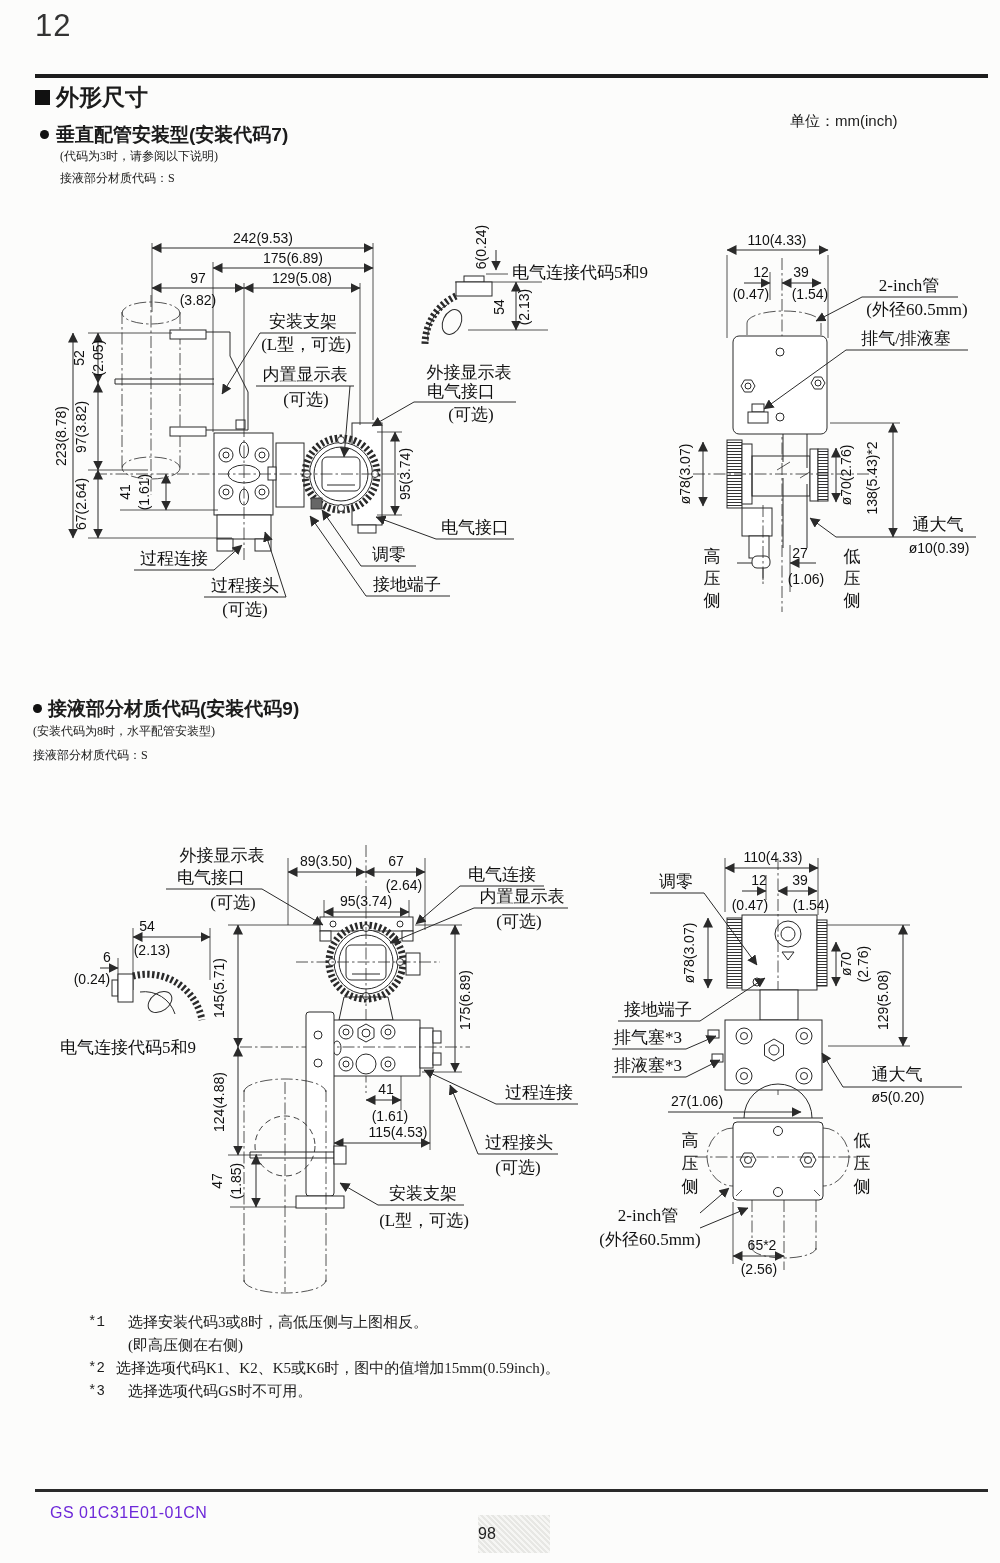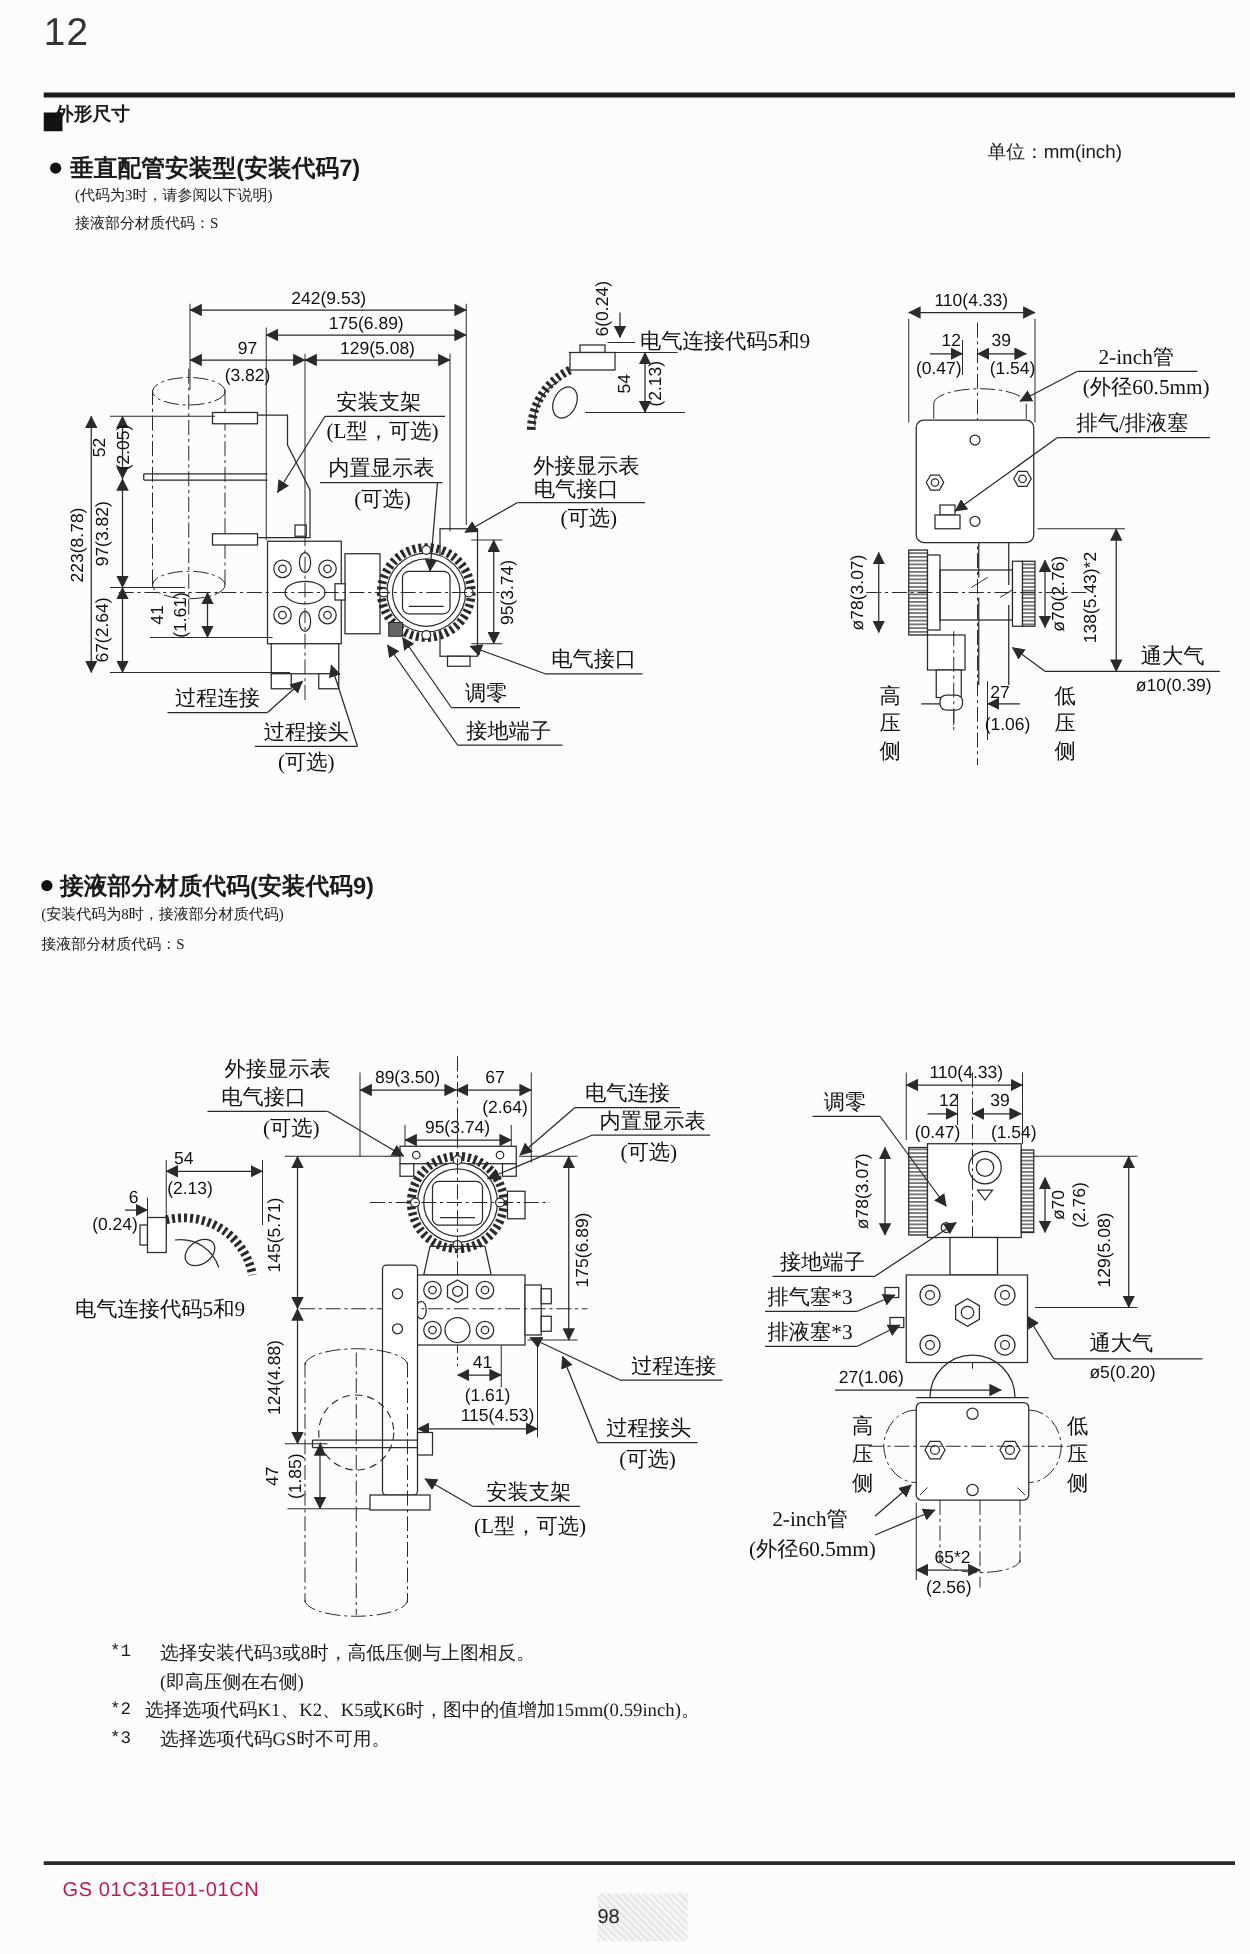--- a/index.html
+++ b/index.html
@@ -3,32 +3,32 @@
 <meta charset="utf-8">
 <style>
   html,body{margin:0;padding:0;}
   body{width:1000px;height:1563px;position:relative;background:#fcfcfb;color:#1b1b1b;
        font-family:"Liberation Sans",sans-serif;overflow:hidden;}
   .abs{position:absolute;}
   .pageno{left:35px;top:8px;font-size:31px;color:#333;letter-spacing:1px;}
   .toprule{left:35px;top:74px;width:953px;height:4px;background:#1d1d1d;}
   .botrule{left:35px;top:1489px;width:953px;height:3px;background:#2a2a2a;}
   .hmark{left:35px;top:90px;width:15px;height:15px;background:#111;}
-  .heading{left:44px;top:82px;font-size:15px;font-weight:700;font-family:"Liberation Sans",sans-serif;}
+  .heading{left:56px;top:82px;font-size:23px;font-weight:700;font-family:"Liberation Sans",sans-serif;}
   .unit{left:790px;top:112px;font-size:15px;font-family:Liberation Sans, sans-serif;}
   .bullet{width:9px;height:9px;border-radius:50%;background:#111;}
   .b1{left:40px;top:130px;} .b2{left:33px;top:704px;}
   .stitle{font-size:19px;font-weight:700;font-family:"Liberation Sans",sans-serif;}
   .st1{left:56px;top:122px;} .st2{left:48px;top:696px;}
   .note{font-size:12px;font-family:"Liberation Serif",serif;}
   .n1a{left:60px;top:148px;} .n1b{left:60px;top:170px;}
   .n2a{left:33px;top:723px;} .n2b{left:33px;top:747px;}
   .fn{font-size:15px;font-family:"Liberation Serif",serif;}
   .fnm{font-family:"Liberation Mono",monospace;font-size:14px;}
-  .footcode{left:50px;top:1504px;font-size:16px;color:#be185d;letter-spacing:0.5px;}
+  .footcode{left:50px;top:1504px;font-size:16px;color:#6d28d9;letter-spacing:0.5px;}
   .pagebadge{left:478px;top:1515px;width:72px;height:38px;line-height:38px;
      font-size:16px;color:#222;
      background-image:repeating-linear-gradient(45deg,#e7e7e4 0 2px,#f6f6f4 2px 4px);}
   svg{position:absolute;left:0;}
   .s{stroke:#2a2a2a;stroke-width:1;fill:none;}
   .sf{stroke:#2a2a2a;stroke-width:1;fill:#fff;}
   .thin{stroke:#2a2a2a;stroke-width:0.8;fill:none;}
   .cl{stroke:#2a2a2a;stroke-width:0.8;fill:none;stroke-dasharray:12 3 2.5 3;}
   .hd{stroke:#2a2a2a;stroke-width:0.9;fill:none;stroke-dasharray:6 4;}
   .kn{stroke:#2a2a2a;stroke-width:7;fill:none;stroke-dasharray:2.4 2.4;}
@@ -46,21 +46,21 @@
 <div class="abs heading">外形尺寸</div>
 <div class="abs unit">单位：mm(inch)</div>
 
 <div class="abs bullet b1"></div>
 <div class="abs stitle st1">垂直配管安装型(安装代码7)</div>
 <div class="abs note n1a">(代码为3时，请参阅以下说明)</div>
 <div class="abs note n1b">接液部分材质代码：S</div>
 
 <div class="abs bullet b2"></div>
 <div class="abs stitle st2">接液部分材质代码(安装代码9)</div>
-<div class="abs note n2a">(安装代码为8时，接液部分材质代码)</div>
+<div class="abs note n2a">(安装代码为8时，水平配管安装型)</div>
 <div class="abs note n2b">接液部分材质代码：S</div>
 
 <svg viewBox="0 215 1000 435" style="top:215px;width:1000px;height:435px">
   <defs>
     <marker id="ar" viewBox="0 0 10 10" refX="9.5" refY="5" markerWidth="10" markerHeight="10" orient="auto-start-reverse">
       <path d="M0,0 L10,5 L0,10 z" fill="#2a2a2a"></path>
     </marker>
     <pattern id="kn1" width="3" height="3" patternUnits="userSpaceOnUse">
       <rect width="3" height="3" fill="#fff"></rect>
       <line x1="0" y1="1.5" x2="3" y2="1.5" stroke="#333" stroke-width="1"></line>

